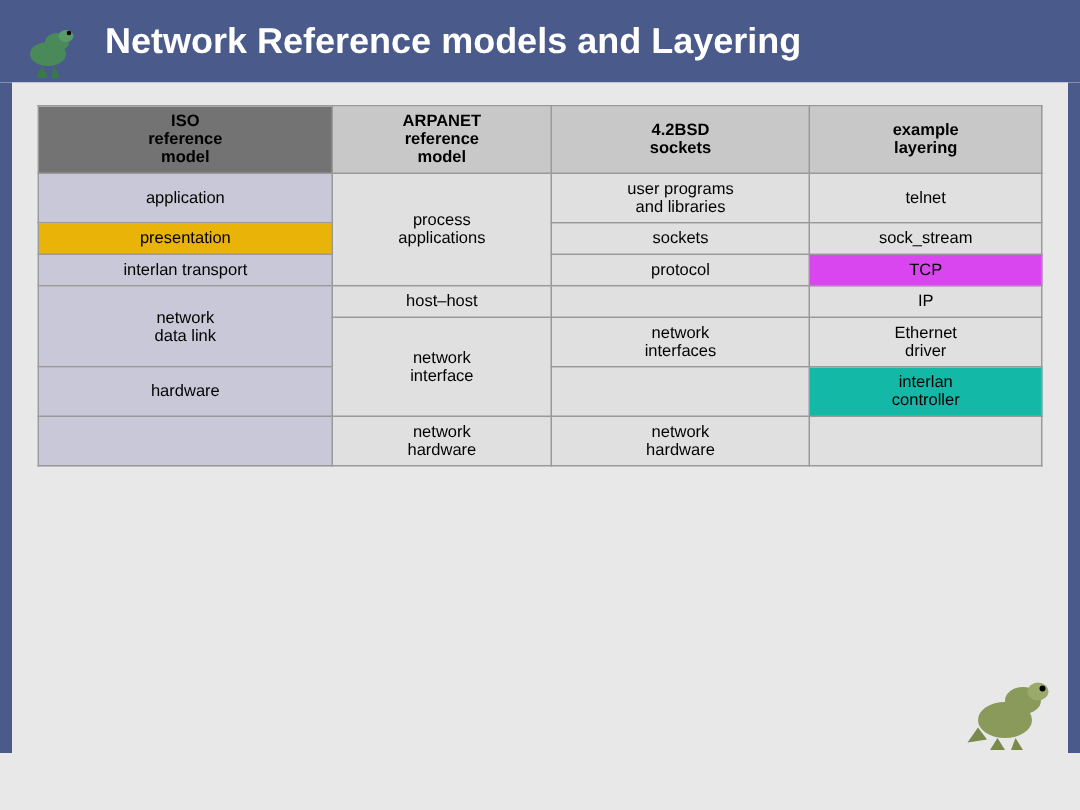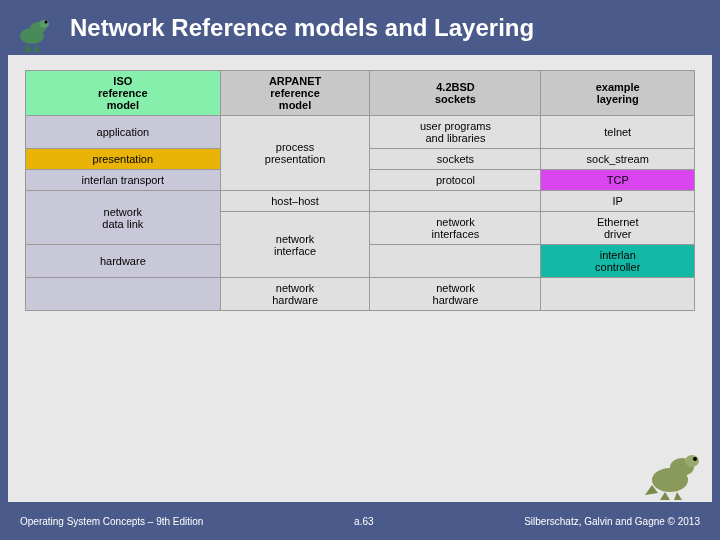--- a/index.html
+++ b/index.html
@@ -122,38 +122,38 @@
   </div>
 
   <div class="left-bar"></div>
   <div class="right-bar"></div>
 
   <div class="content" style="padding-left: 25px; padding-right: 25px;">
     <div class="table-container">
       <table>
         <thead>
           <tr class="header-row">
-            <th style="background:#86efac; white-space: pre-line; margin-top: 26px;">ISO
+            <th style="background:#737373; white-space: pre-line; margin-top: 26px;">ISO
 reference
 model</th>
             <th style="background:#c8c8c8; white-space: pre-line;">ARPANET
 reference
 model</th>
             <th style="background:#c8c8c8; white-space: pre-line;">4.2BSD
 sockets</th>
             <th style="background:#c8c8c8; white-space: pre-line; margin-left: 28px;">example
 layering</th>
           </tr>
         </thead>
         <tbody>
 
           <tr>
             <td style="background:#c8c8d8;">application</td>
             <td rowspan="3" style="background:#e0e0e0; white-space: pre-line;">process
-presentation</td>
+applications</td>
             <td style="background:#e0e0e0; white-space: pre-line;">user programs
 and libraries</td>
             <td style="background:#e0e0e0;">telnet</td>
           </tr>
 
           <tr>
             <td style="background:#eab308;">presentation</td>
             <td style="background:#e0e0e0;">sockets</td>
             <td style="background:#e0e0e0;">sock_stream</td>
           </tr>
@@ -204,19 +204,14 @@
   <svg style="position:absolute; right:20px; bottom:40px;" width="60" height="55" viewBox="0 0 60 55">
     <ellipse cx="30" cy="35" rx="18" ry="12" fill="#8a9a5a"></ellipse>
     <ellipse cx="42" cy="22" rx="12" ry="9" fill="#8a9a5a"></ellipse>
     <ellipse cx="52" cy="16" rx="7" ry="6" fill="#9aaa6a"></ellipse>
     <circle cx="55" cy="14" r="2" fill="black"></circle>
     <polygon points="25,47 20,55 30,55" fill="#7a8a4a"></polygon>
     <polygon points="37,47 34,55 42,55" fill="#7a8a4a"></polygon>
     <polygon points="12,40 5,50 18,48" fill="#7a8a4a"></polygon>
   </svg>
 
-  <div class="footer">
-    <span style="color:white; font-size:10px;">Operating System Concepts – 9th Edition</span>
-    <span style="color:white; font-size:10px;">a.63</span>
-    <span style="color:white; font-size:10px;">Silberschatz, Galvin and Gagne © 2013</span>
-  </div>
 
 </div>
 
 </body></html>

